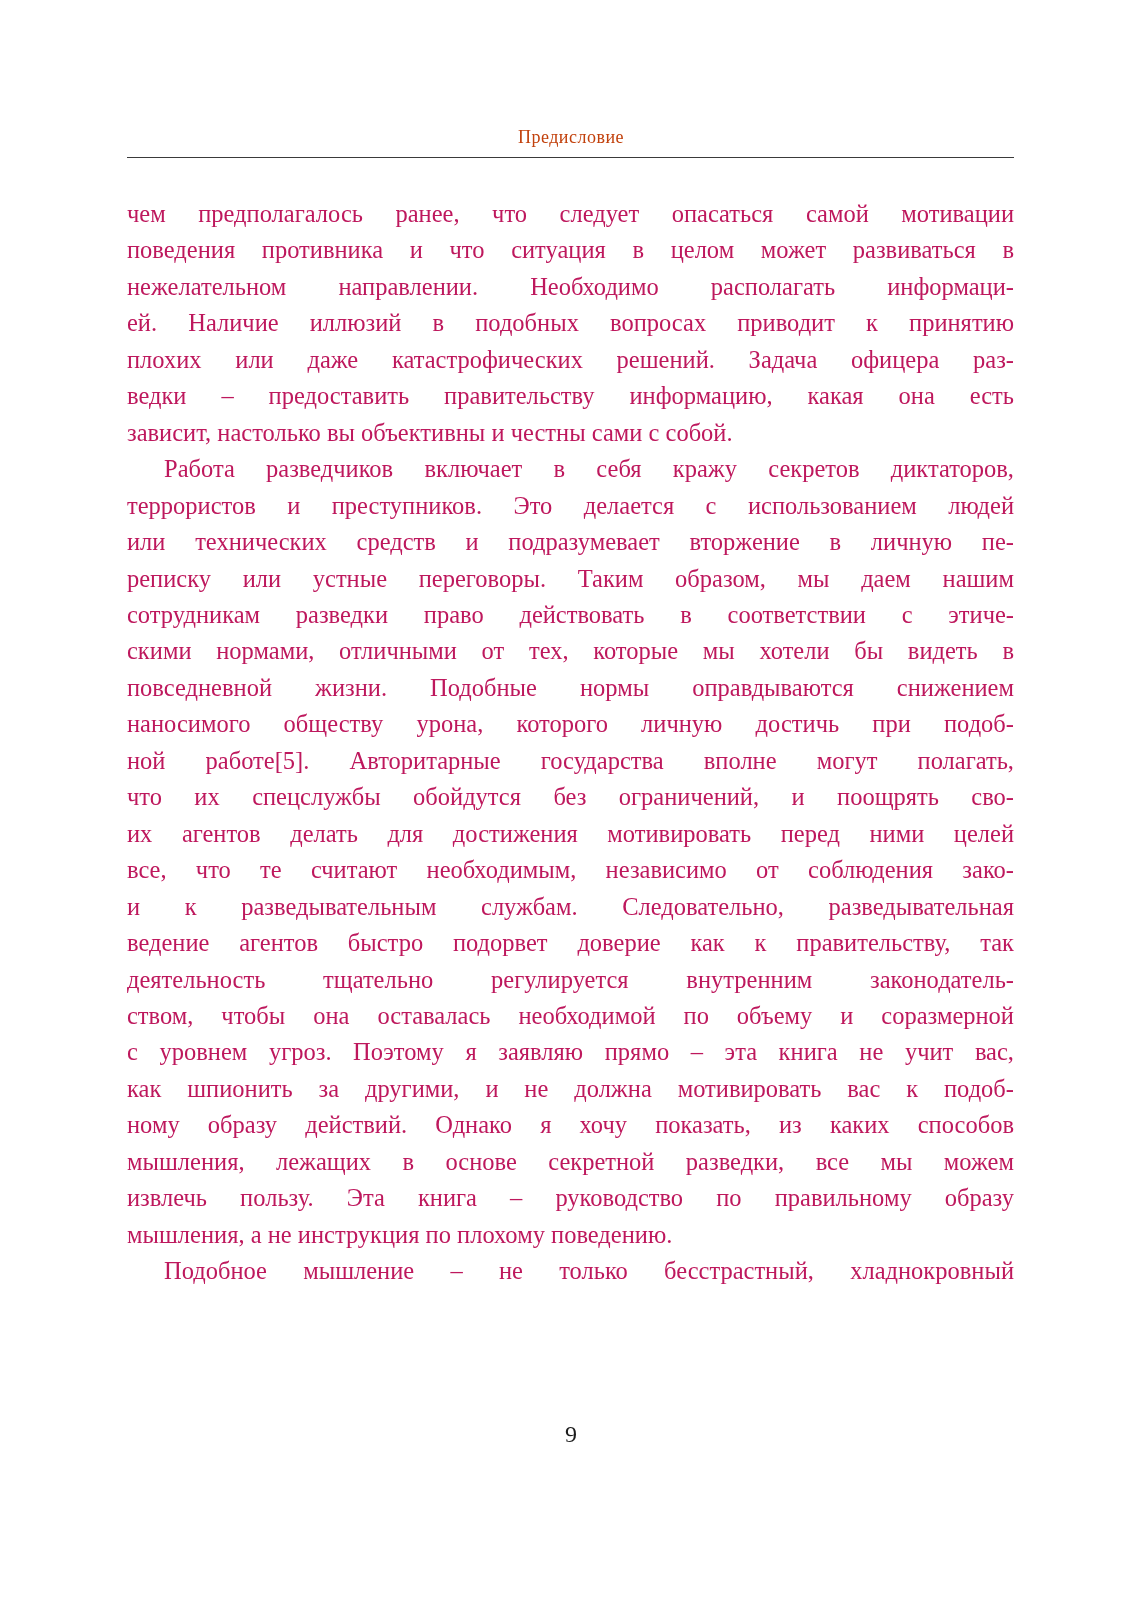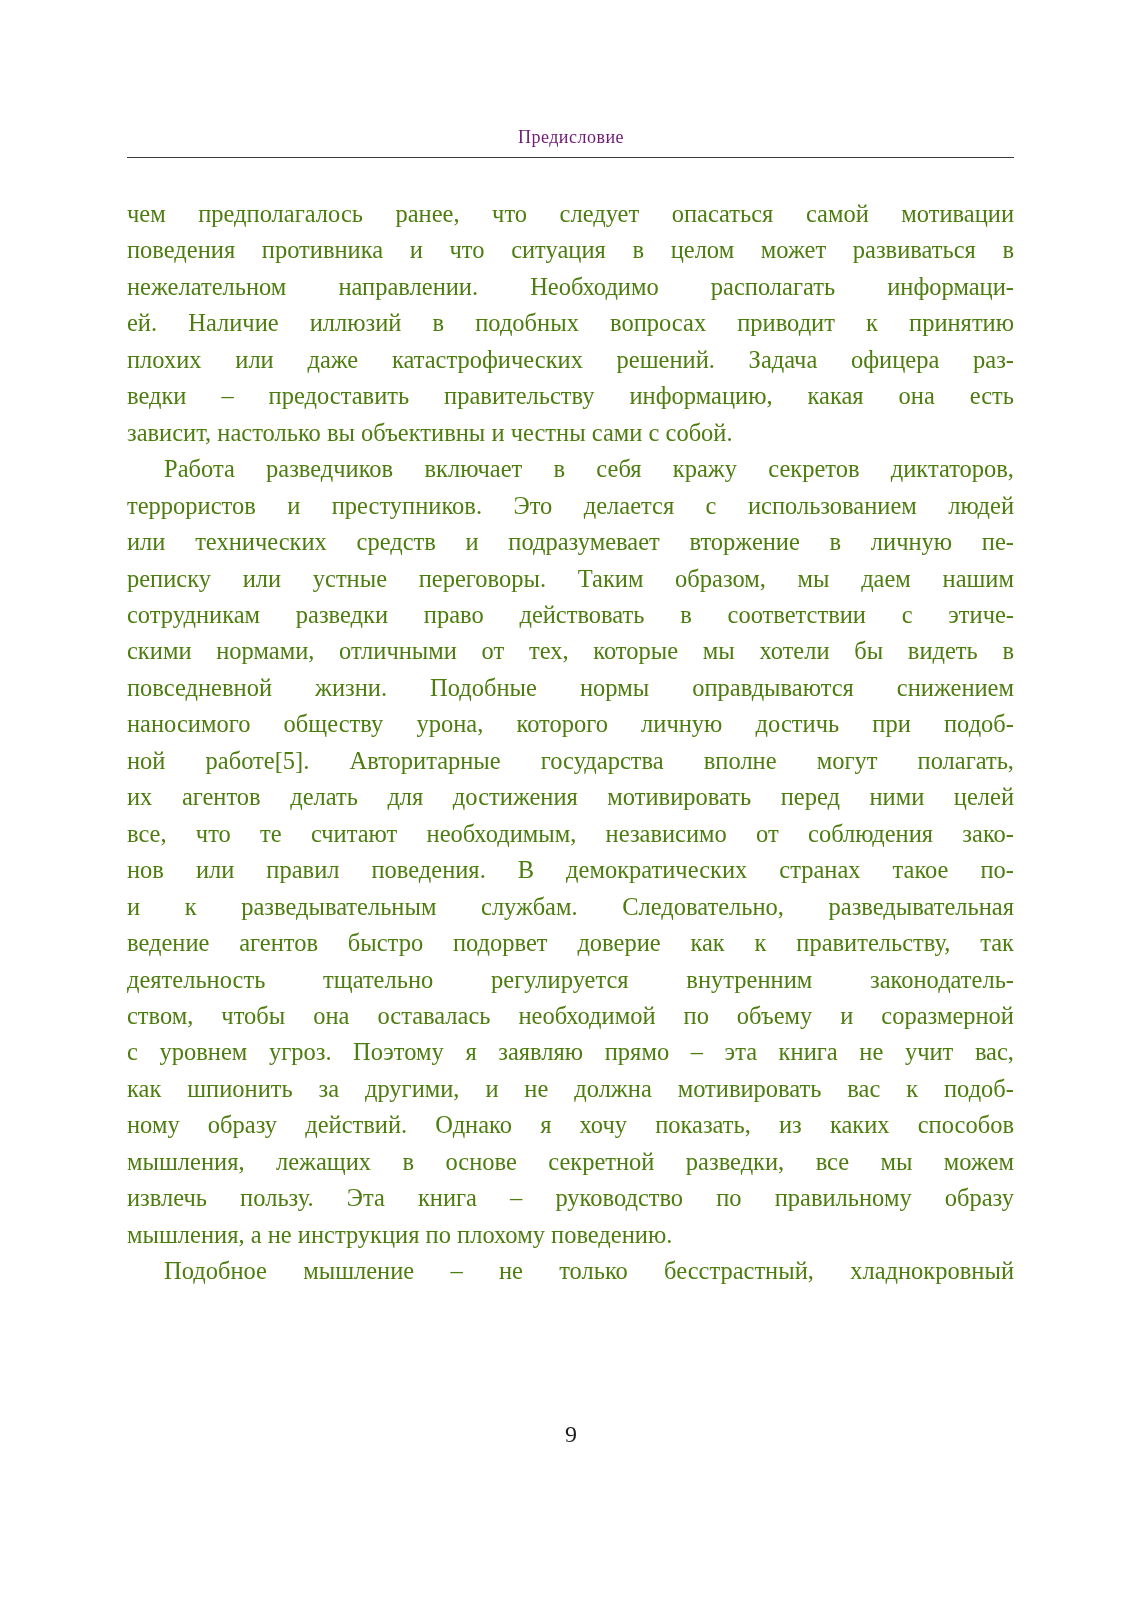--- a/index.html
+++ b/index.html
@@ -17,21 +17,21 @@
     overflow: hidden;
   }
   .running-head {
     position: absolute;
     top: 127px;
     left: 0;
     width: 100%;
     text-align: center;
     font-size: 18px;
     letter-spacing: 0.5px;
-    color: #701a75;
+    color: #c2410c;
   }
   .divider {
     position: absolute;
     top: 157px;
     left: 127px;
     width: 887px;
     height: 1px;
     background: #3a3a3a;
   }
   .page-body {
@@ -43,21 +43,21 @@
   .paragraph {
     margin: 0;
     padding: 0;
   }
   .line {
     font-size: 24.5px;
     line-height: 36.45px;
     text-align: justify;
     text-align-last: justify;
     white-space: normal;
-    color: #4d7c0f;
+    color: #be185d;
   }
   .line.par-end {
     text-align-last: left;
   }
   .line.first-indent {
     text-indent: 37px;
   }
   .page-number {
     position: absolute;
     top: 1421px;
@@ -87,23 +87,23 @@
       <div class="paragraph">
         <div class="line first-indent">Работа разведчиков включает в себя кражу секретов диктаторов,</div>
         <div class="line">террористов и преступников. Это делается с использованием людей</div>
         <div class="line">или технических средств и подразумевает вторжение в личную пе-</div>
         <div class="line">реписку или устные переговоры. Таким образом, мы даем нашим</div>
         <div class="line">сотрудникам разведки право действовать в соответствии с этиче-</div>
         <div class="line">скими нормами, отличными от тех, которые мы хотели бы видеть в</div>
         <div class="line">повседневной жизни. Подобные нормы оправдываются снижением</div>
         <div class="line">наносимого обществу урона, которого личную достичь при подоб-</div>
         <div class="line">ной работе[5]. Авторитарные государства вполне могут полагать,</div>
+        <div class="line">что их спецслужбы обойдутся без ограничений, и поощрять сво-</div>
         <div class="line">их агентов делать для достижения мотивировать перед ними целей</div>
         <div class="line">все, что те считают необходимым, независимо от соблюдения зако-</div>
-        <div class="line">нов или правил поведения. В демократических странах такое по-</div>
         <div class="line">и к разведывательным службам. Следовательно, разведывательная</div>
         <div class="line">ведение агентов быстро подорвет доверие как к правительству, так</div>
         <div class="line">деятельность тщательно регулируется внутренним законодатель-</div>
         <div class="line">ством, чтобы она оставалась необходимой по объему и соразмерной</div>
         <div class="line">с уровнем угроз. Поэтому я заявляю прямо – эта книга не учит вас,</div>
         <div class="line">как шпионить за другими, и не должна мотивировать вас к подоб-</div>
         <div class="line">ному образу действий. Однако я хочу показать, из каких способов</div>
         <div class="line">мышления, лежащих в основе секретной разведки, все мы можем</div>
         <div class="line">извлечь пользу. Эта книга – руководство по правильному образу</div>
         <div class="line par-end">мышления, а не инструкция по плохому поведению.</div>

